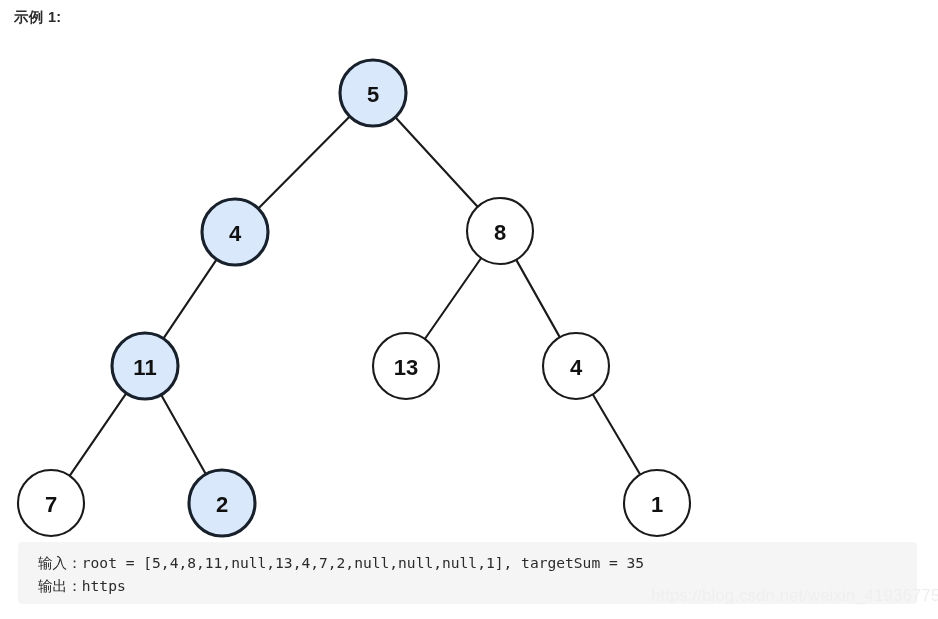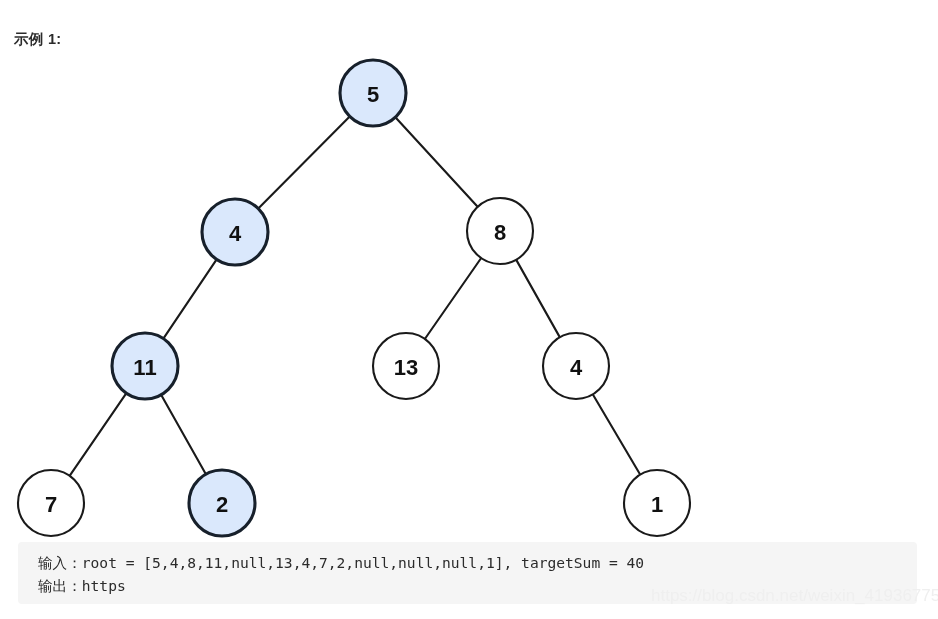--- a/index.html
+++ b/index.html
@@ -12,21 +12,21 @@
     height: 619px;
     position: relative;
     overflow: hidden;
     font-family: "Liberation Sans", "DejaVu Sans", sans-serif;
     color: #2b2b2b;
   }
 
   #page-title {
     position: absolute;
     left: 14px;
-    top: 30px;
+    top: 8px;
     font-size: 14.5px;
     font-weight: bold;
     color: #2b2b2b;
     letter-spacing: 0.3px;
     white-space: nowrap;
   }
 
   #tree-diagram {
     position: absolute;
     left: 0;
@@ -148,17 +148,17 @@
         </g>
         <g>
           <circle cx="657" cy="457" r="33" class="node-circle-plain"></circle>
           <text x="657" y="458" class="node-label">1</text>
         </g>
       </g>
   </svg>
 </div>
 
 <div id="code-block">
-  <div class="code-line">输入：root = [5,4,8,11,null,13,4,7,2,null,null,null,1], targetSum = 40</div>
+  <div class="code-line">输入：root = [5,4,8,11,null,13,4,7,2,null,null,null,1], targetSum = 35</div>
   <div class="code-line">输出：https</div>
 </div>
 
 <div id="watermark">https://blog.csdn.net/weixin_41936775</div>
 
 </body></html>

